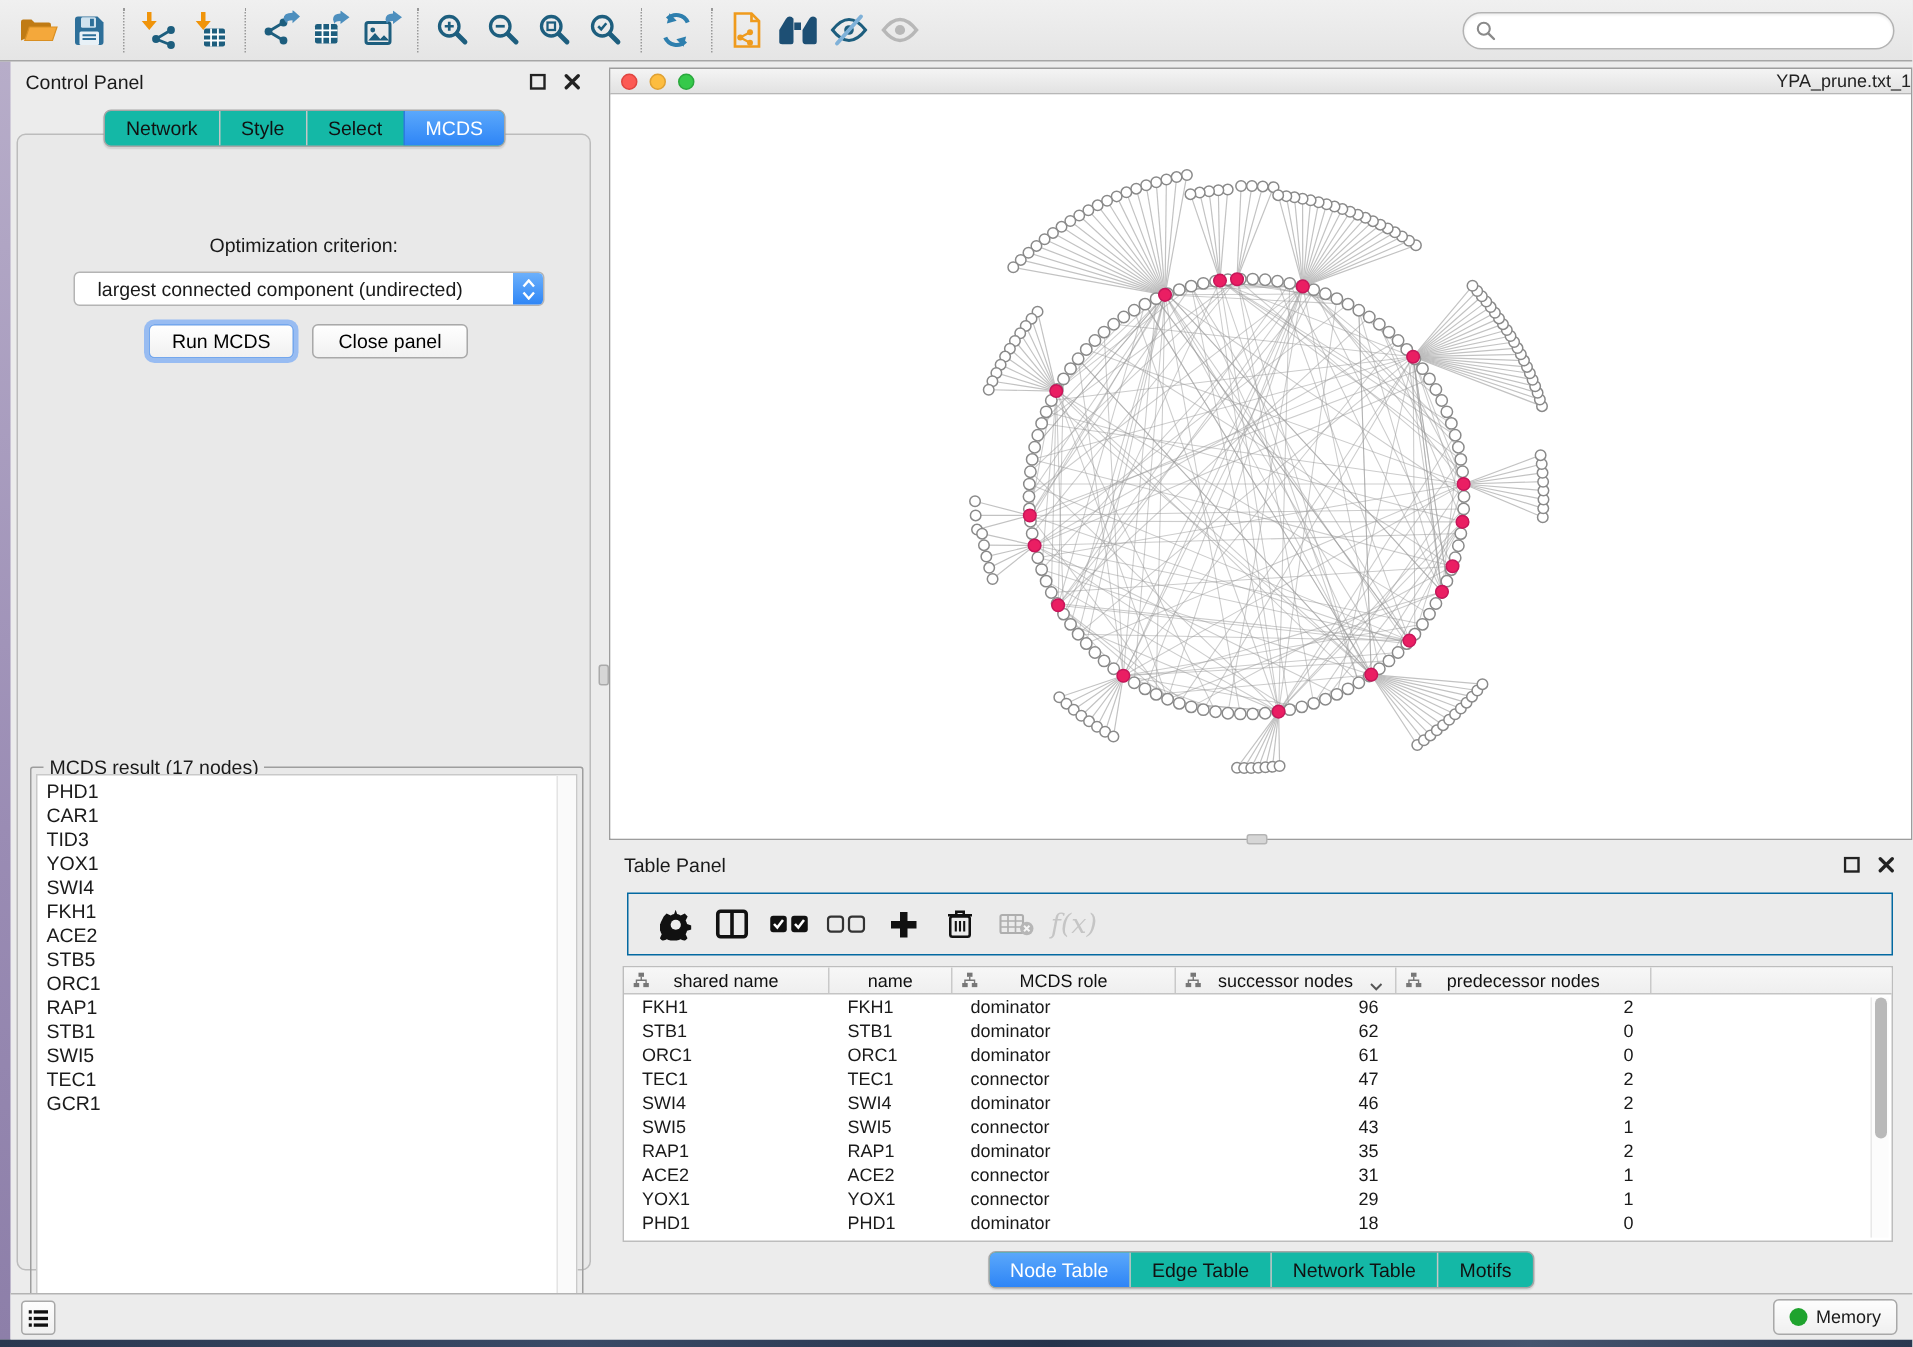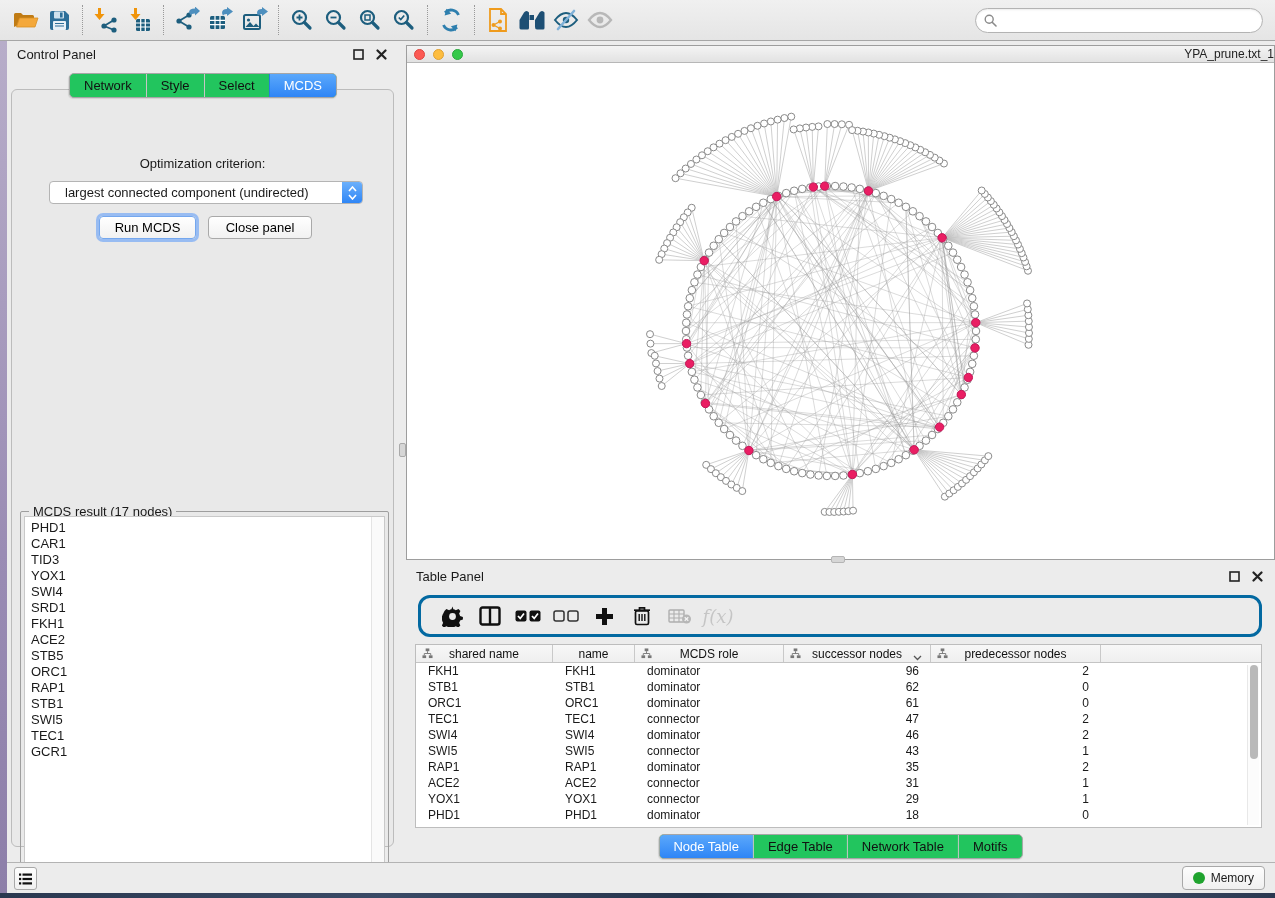--- a/index.html
+++ b/index.html
@@ -18,21 +18,21 @@
   .tb-btn svg { display:block; }
   .tb-btn.disabled { opacity:.55; }
   #toolbar-search { position:absolute; right:12px; top:8px; width:288px; height:25px; border:1px solid #b3b3b3; border-radius:13px; background:#fff; display:flex; align-items:center; padding:0 8px; box-shadow:inset 0 1px 2px rgba(0,0,0,.08); }
   #toolbar-search input { border:none; outline:none; flex:1; font-size:12px; background:transparent; margin-left:5px; font-family:inherit; }
 
   
   #control-panel { left:7px; top:41px; width:392px; height:821px; }
   .panel-titlebar { height:27px; display:flex; align-items:center; padding:0 10px; font-size:13px; }
   .panel-titlebar .spacer { flex:1; }
   .win-ic { width:15px; height:15px; display:flex; align-items:center; justify-content:center; margin-left:8px; color:#222; }
-  .seg { display:flex; border:1px solid #a6a6a6; border-radius:5px; background:#22c55e; overflow:hidden; box-shadow:0 1px 1px rgba(0,0,0,.1); }
+  .seg { display:flex; border:1px solid #a6a6a6; border-radius:5px; background:#14b8a6; overflow:hidden; box-shadow:0 1px 1px rgba(0,0,0,.1); }
   .seg-tab { padding:4px 14px; font-size:13px; border-left:1px solid #c6c6c6; color:#111; white-space:nowrap; }
   .seg-tab:first-child { border-left:none; }
   .seg-tab.active { background:linear-gradient(#5ba8fb,#2e85f6); color:#fff; border-left-color:#2e7ae0; }
   #cp-tabs { position:absolute; left:50%; transform:translateX(-50%); top:32px; z-index:2; }
   #cp-box { position:absolute; left:4px; top:48px; width:383px; height:758px; background:#e9e9e9; border:1px solid #bcbcbc; border-radius:6px; }
   #opt-label { position:absolute; left:0; right:0; top:66px; text-align:center; font-size:13px; }
   #opt-select { position:absolute; left:37px; top:91px; width:314px; height:23px; background:#fff; border:1px solid #b4b4b4; border-radius:4px; display:flex; align-items:center; font-size:13px; }
   #opt-select .val { flex:1; padding:0 15px; white-space:nowrap; overflow:hidden; }
   #opt-select .stepper { width:20px; height:21px; border-radius:0 3px 3px 0; background:linear-gradient(#6cb0fb,#2f86f6); display:flex; flex-direction:column; align-items:center; justify-content:center; gap:2px; }
   .btn { height:23px; background:linear-gradient(#ffffff,#f1f1f1); border:1px solid #a9a9a9; border-radius:4px; font-size:13px; display:inline-flex; align-items:center; justify-content:center; padding:0 14px; font-family:inherit; }
@@ -60,21 +60,21 @@
   #net-canvas { position:absolute; left:0; top:17px; right:0; bottom:0; background:#fff; }
   #net-canvas svg { display:block; }
   .chord { stroke:#9a9a9a; stroke-width:.7; opacity:.5; }
   .fan-edge { stroke:#bcbcbc; stroke-width:.8; opacity:.9; }
   .ring-node { fill:#fff; stroke:#8a8a8a; stroke-width:1; }
   .leaf-node { fill:#fff; stroke:#8a8a8a; stroke-width:1; }
   .hub-node { fill:#ea1e63; stroke:#c6165a; stroke-width:1; }
 
   
   #table-panel { left:406px; top:563px; width:869px; height:295px; }
-  #tp-toolbar { position:absolute; left:12px; top:32px; width:844px; height:42px; background:#ebebeb; border:3px solid #0369a1; border-radius:12px; display:flex; align-items:center; padding-left:12px; gap:0; }
+  #tp-toolbar { position:absolute; left:12px; top:32px; width:844px; height:42px; background:#ebebeb; border:1px solid #0369a1; border-radius:0; display:flex; align-items:center; padding-left:12px; gap:0; }
   .tp-btn { width:38px; height:36px; display:flex; align-items:center; justify-content:center; }
   .tp-btn.disabled { opacity:.45; }
   #fx-label { font-family:"DejaVu Serif","Liberation Serif",serif; font-style:italic; font-size:18px; color:#999; }
   #node-table { position:absolute; left:9px; top:81px; width:847px; height:184px; border:1px solid #bdbdbd; background:#fff; }
   #node-table-header { display:flex; height:18px; background:linear-gradient(#f7f7f7,#efefef); border-bottom:1px solid #c4c4c4; }
   .th { position:relative; display:flex; align-items:center; justify-content:center; font-size:12px; border-right:1px solid #c9c9c9; color:#111; }
   .th .tree-ic { position:absolute; left:6px; top:3px; }
   .th .sort-ic { position:absolute; right:8px; top:5px; }
   .tr { display:flex; height:16px; }
   .td { font-size:12px; line-height:16px; padding-left:12px; white-space:nowrap; overflow:hidden; }
@@ -278,21 +278,20 @@
     <button id="close-btn" class="btn">Close panel</button>
     <div id="mcds-group">
       <div id="mcds-legend">MCDS result (17 nodes)</div>
       <div id="mcds-list">
         <div id="mcds-items">
             <div class="mcds-item">PHD1</div>
             <div class="mcds-item">CAR1</div>
             <div class="mcds-item">TID3</div>
             <div class="mcds-item">YOX1</div>
             <div class="mcds-item">SWI4</div>
-            <div class="mcds-item">SRD1</div>
             <div class="mcds-item">FKH1</div>
             <div class="mcds-item">ACE2</div>
             <div class="mcds-item">STB5</div>
             <div class="mcds-item">ORC1</div>
             <div class="mcds-item">RAP1</div>
             <div class="mcds-item">STB1</div>
             <div class="mcds-item">SWI5</div>
             <div class="mcds-item">TEC1</div>
             <div class="mcds-item">GCR1</div>
           </div>

